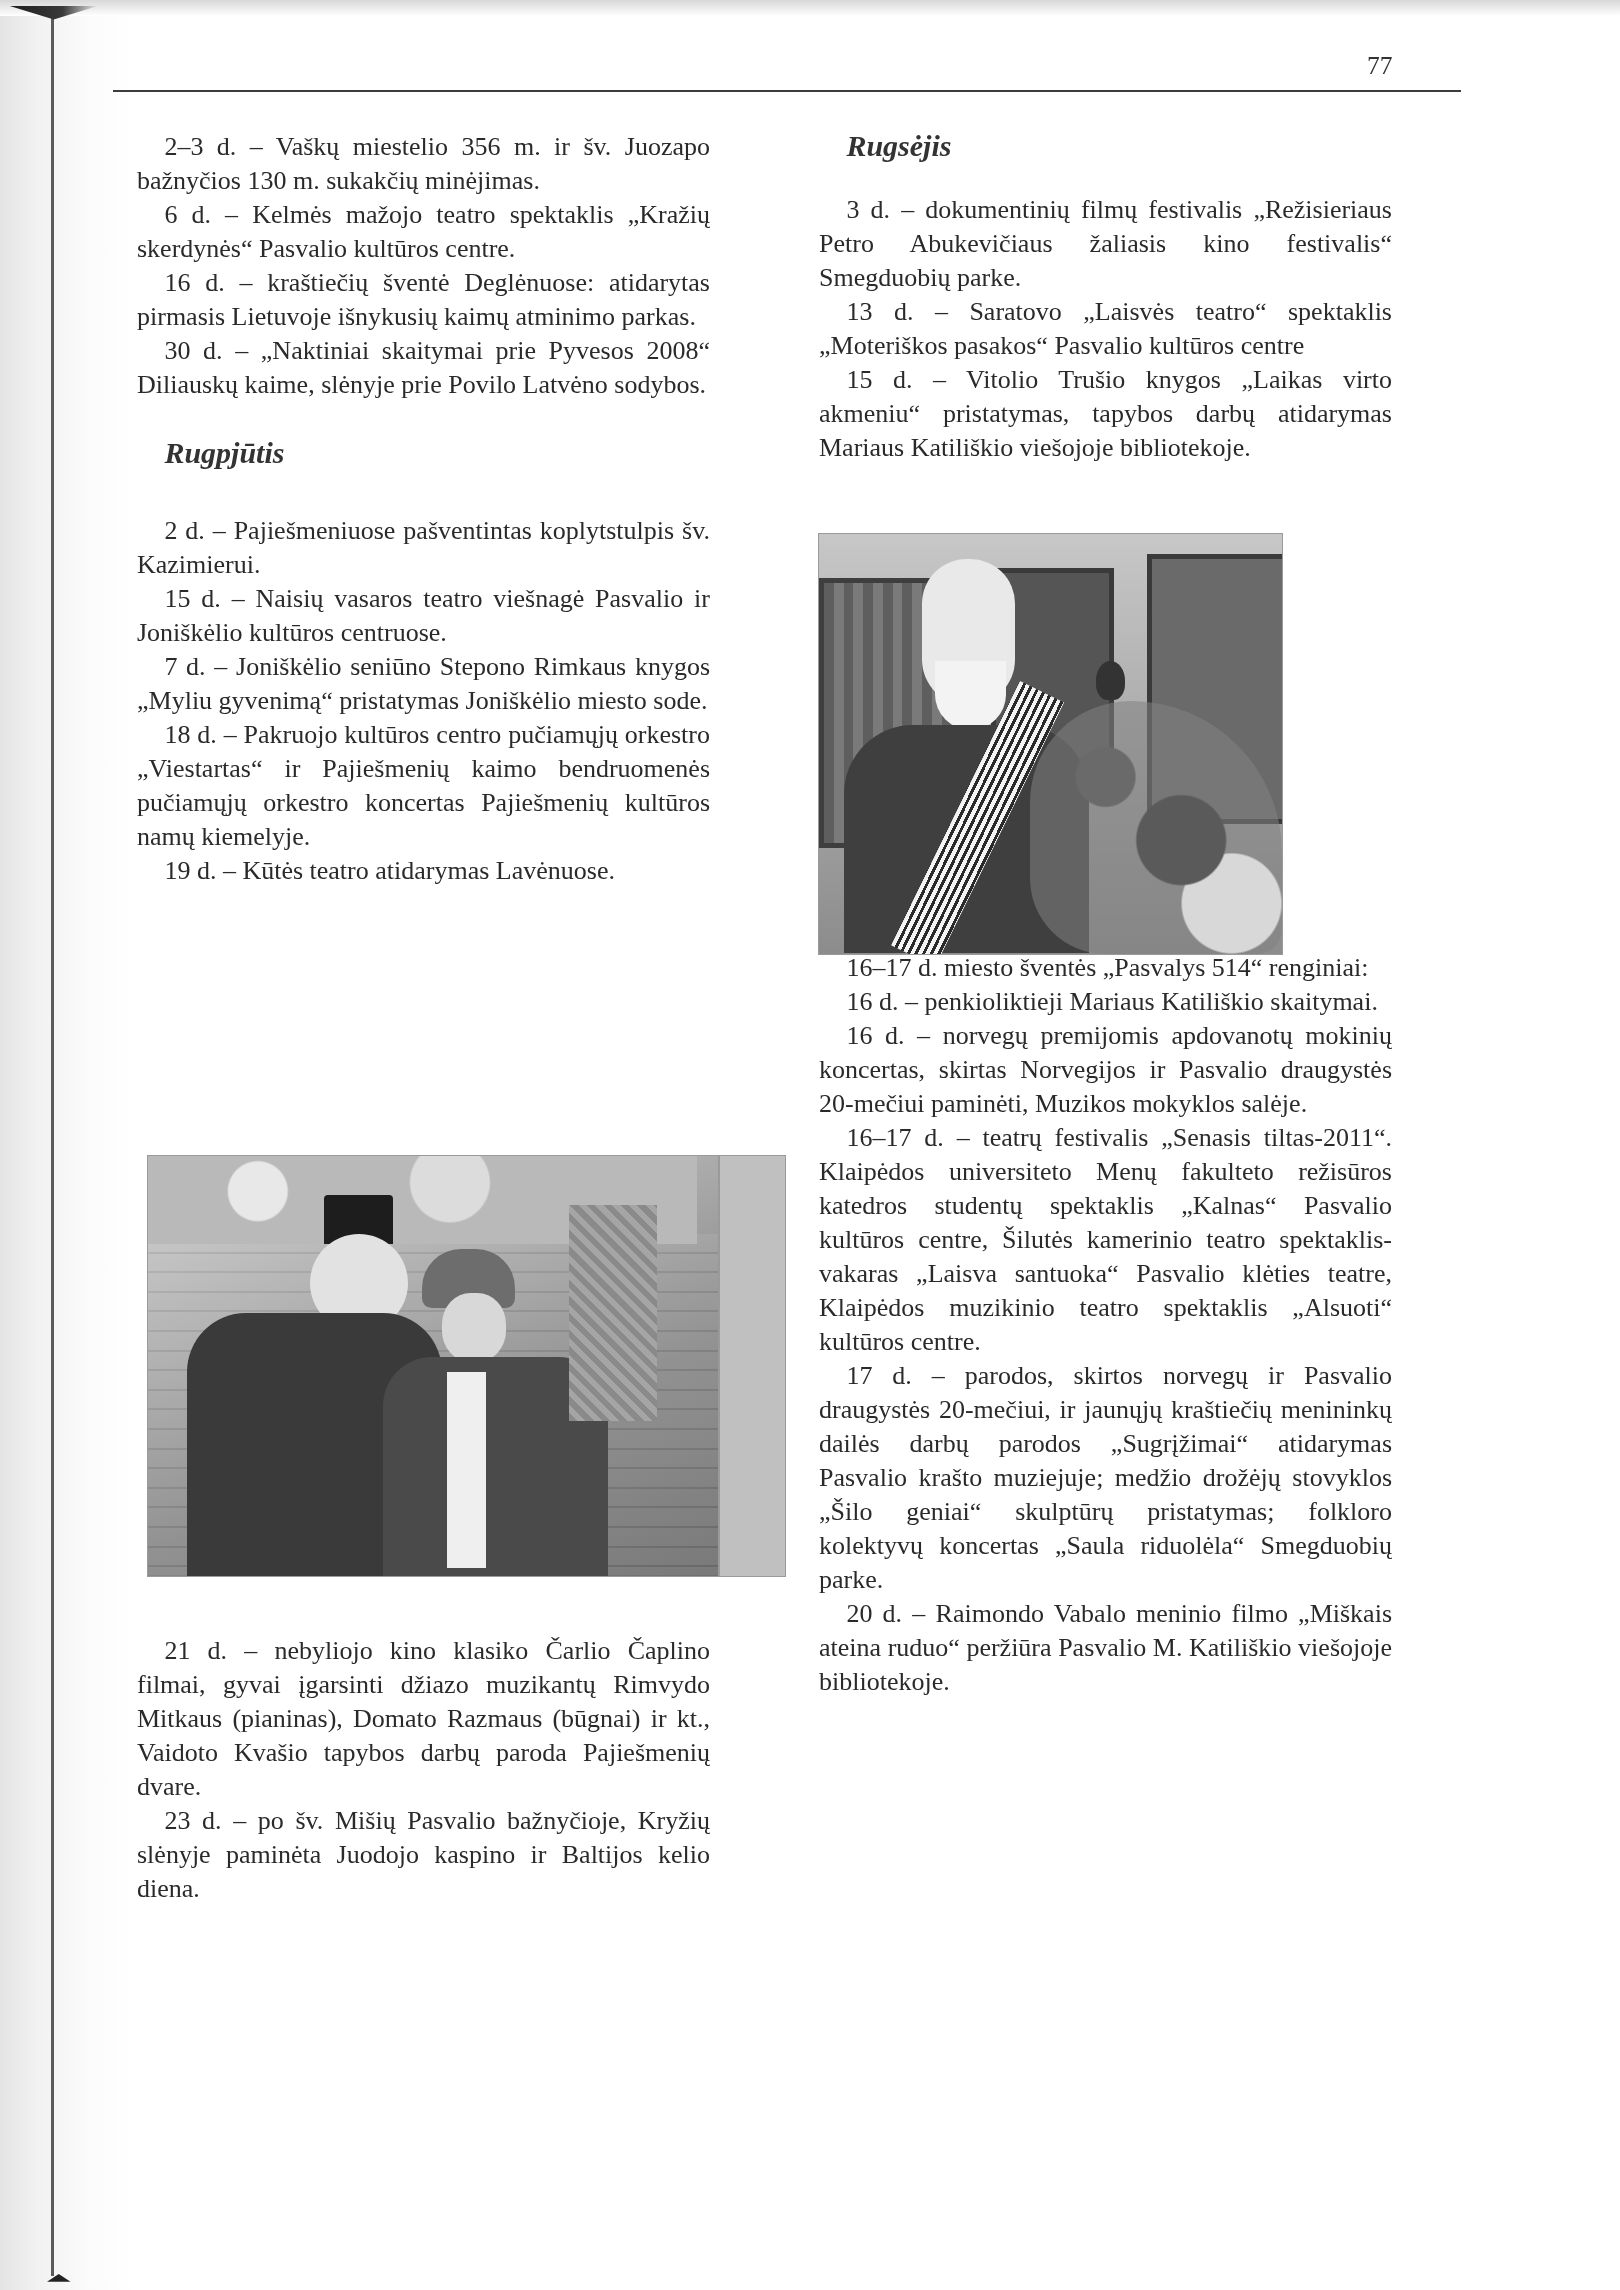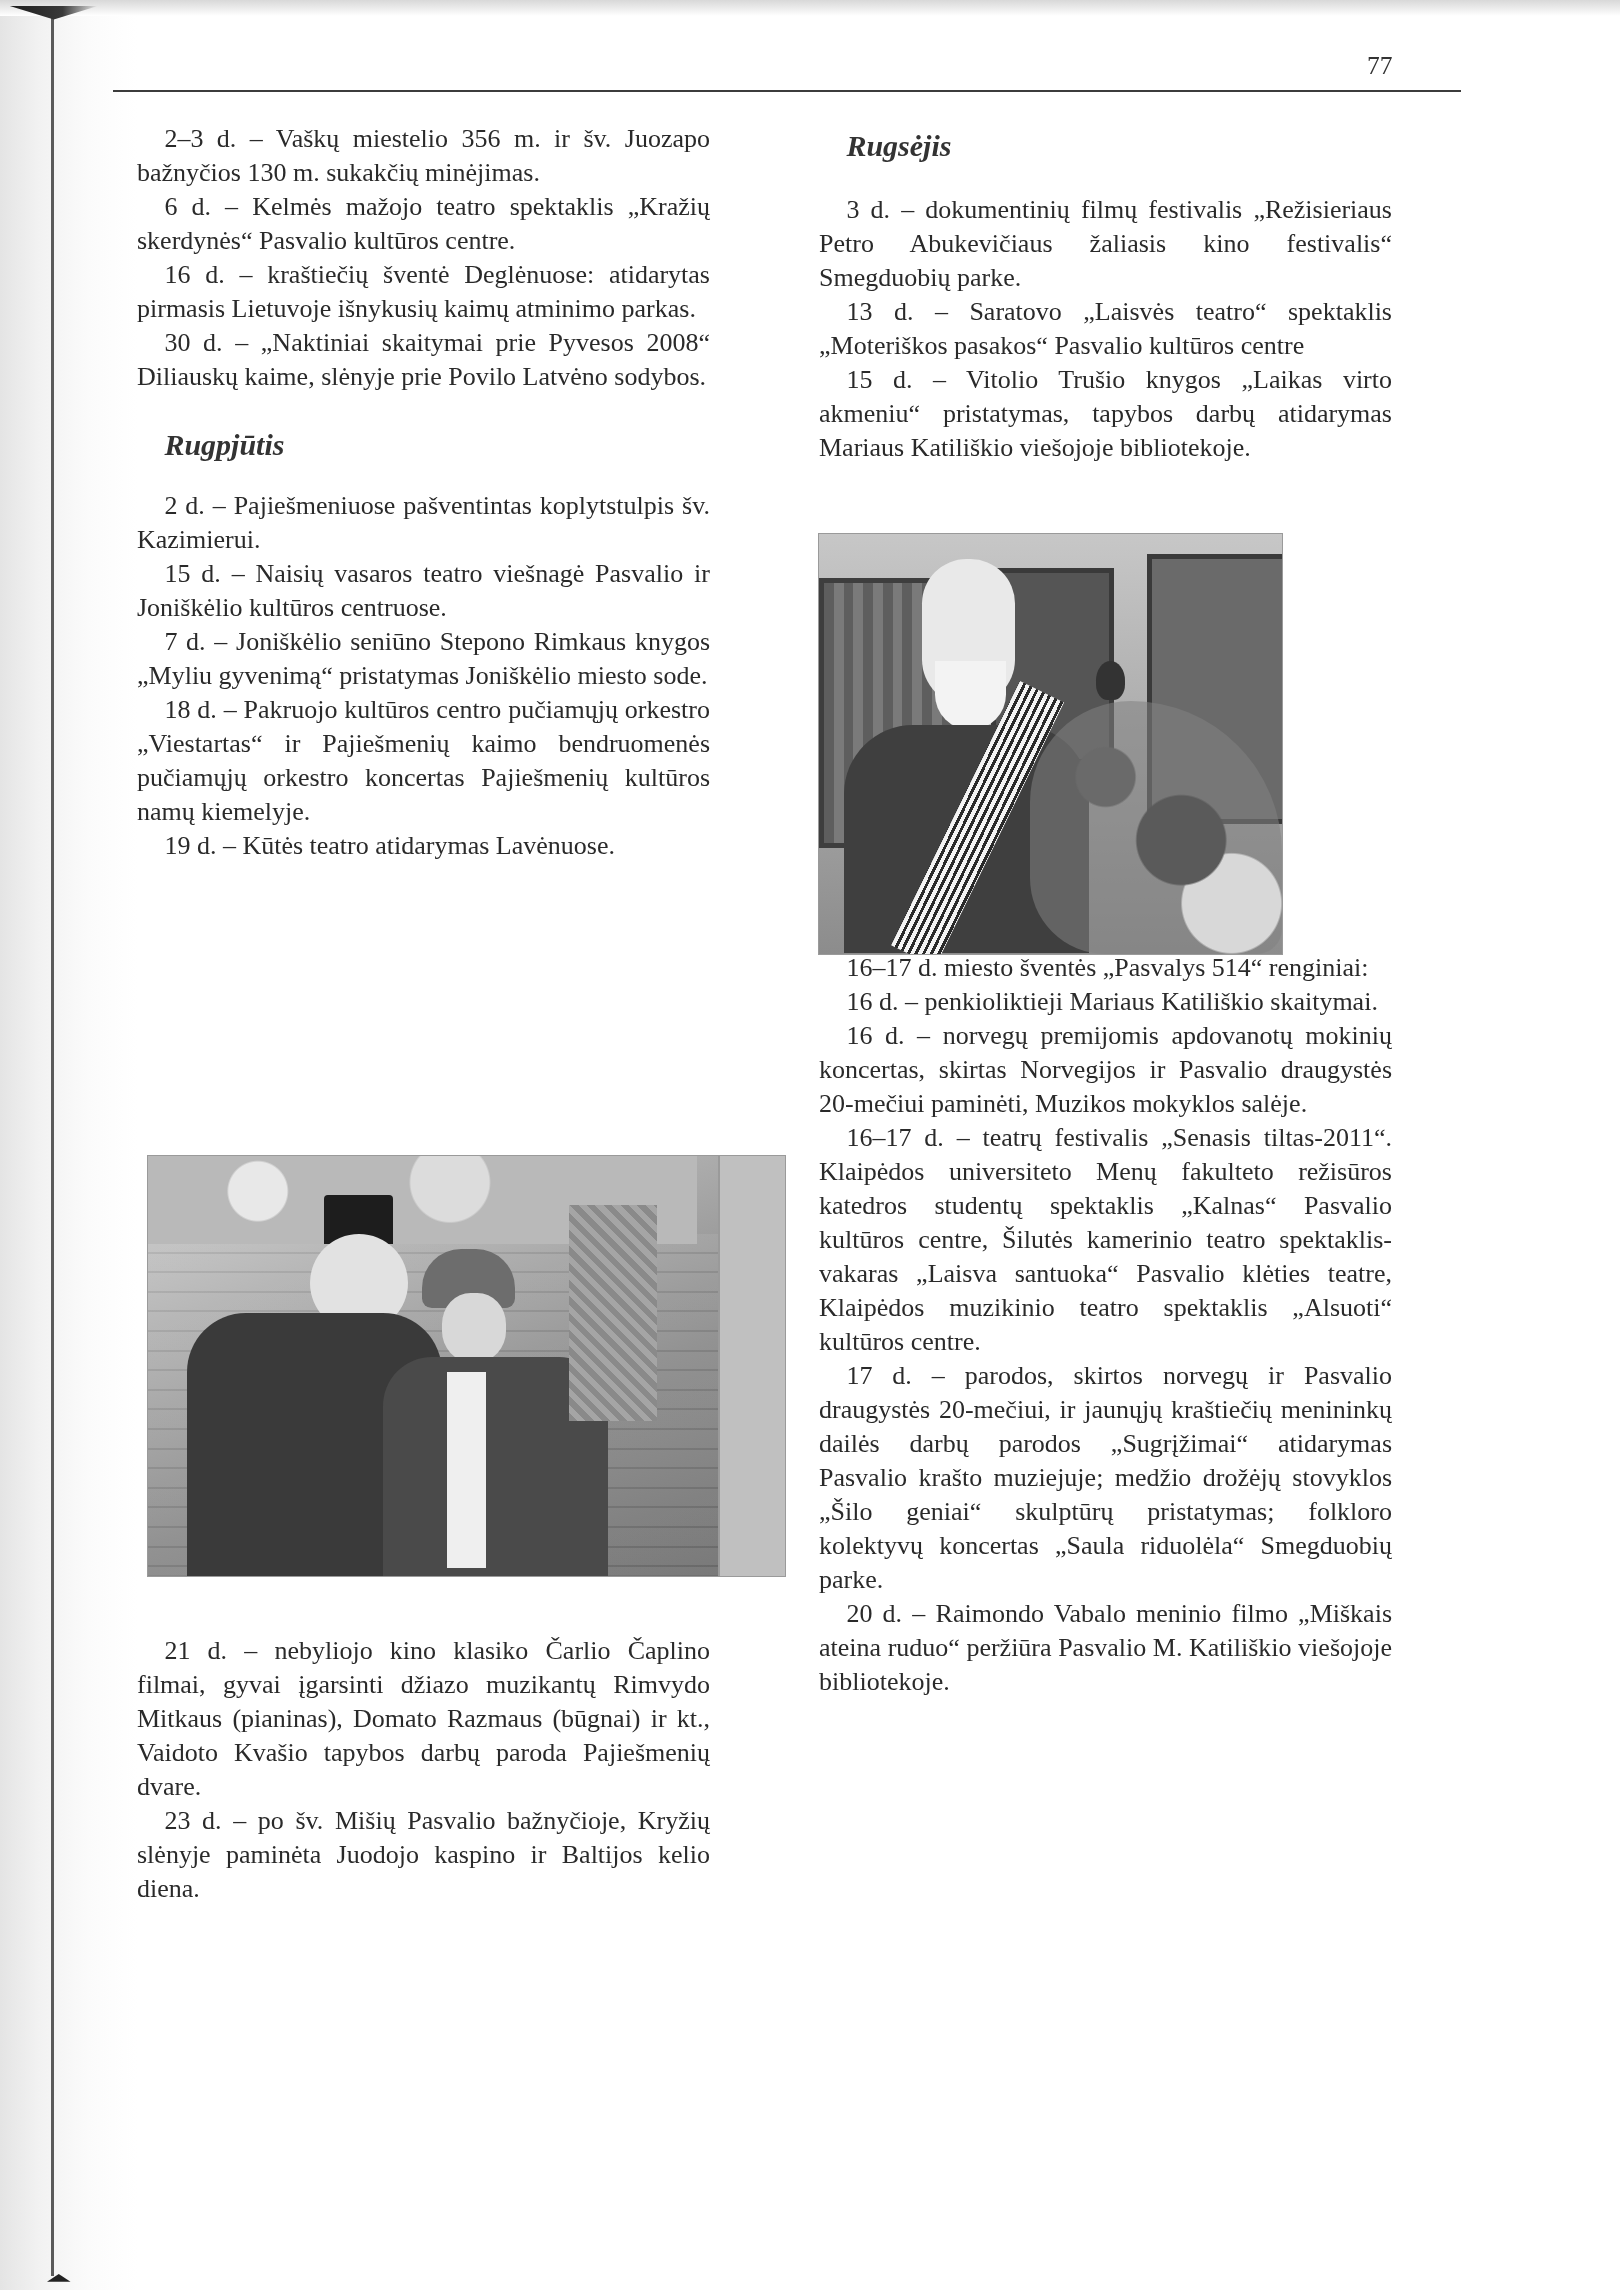--- a/index.html
+++ b/index.html
@@ -33,29 +33,29 @@
   }
   .page-number {
     position: absolute; left: 1367px; top: 51px; width: 39px;
     font-size: 25.5px; text-align: left; color: #333;
   }
   .header-rule {
     position: absolute; left: 113px; top: 90px; width: 1348px; height: 2px;
     background: #3c3c3c;
   }
   .col { position: absolute; width: 573px; font-size: 26px; line-height: 34px; }
-  .col-left { left: 137px; top: 122px; }
+  .col-left { left: 137px; top: 130px; }
   .col-right { left: 819px; top: 130px; }
   .col p { margin: 0; text-indent: 27.4px; text-align: justify; hyphens: manual; }
   .month {
     font-style: italic; font-weight: bold; font-size: 30px; line-height: 39px;
     margin-left: 27.4px; color: #333;
   }
   .month-rugsejis { margin-top: -3.9px; margin-bottom: 27.4px; }
-  .month-rugpjutis { margin-top: 31px; margin-bottom: 25px; }
+  .month-rugpjutis { margin-top: 31px; margin-bottom: 42px; }
   .photo {
     position: absolute; overflow: hidden; border: 1px solid #9a9a9a;
   }
   .photo-theatre {
     left: 147px; top: 1155px; width: 637px; height: 420px;
     background: linear-gradient(160deg, #d0d0d0 0%, #a8a8a8 35%, #8a8a8a 60%, #6c6c6c 100%);
   }
   .photo-portrait {
     left: 818px; top: 533px; width: 463px; height: 420px;
     background: linear-gradient(180deg, #c7c7c7 0%, #b0b0b0 40%, #8c8c8c 100%);

